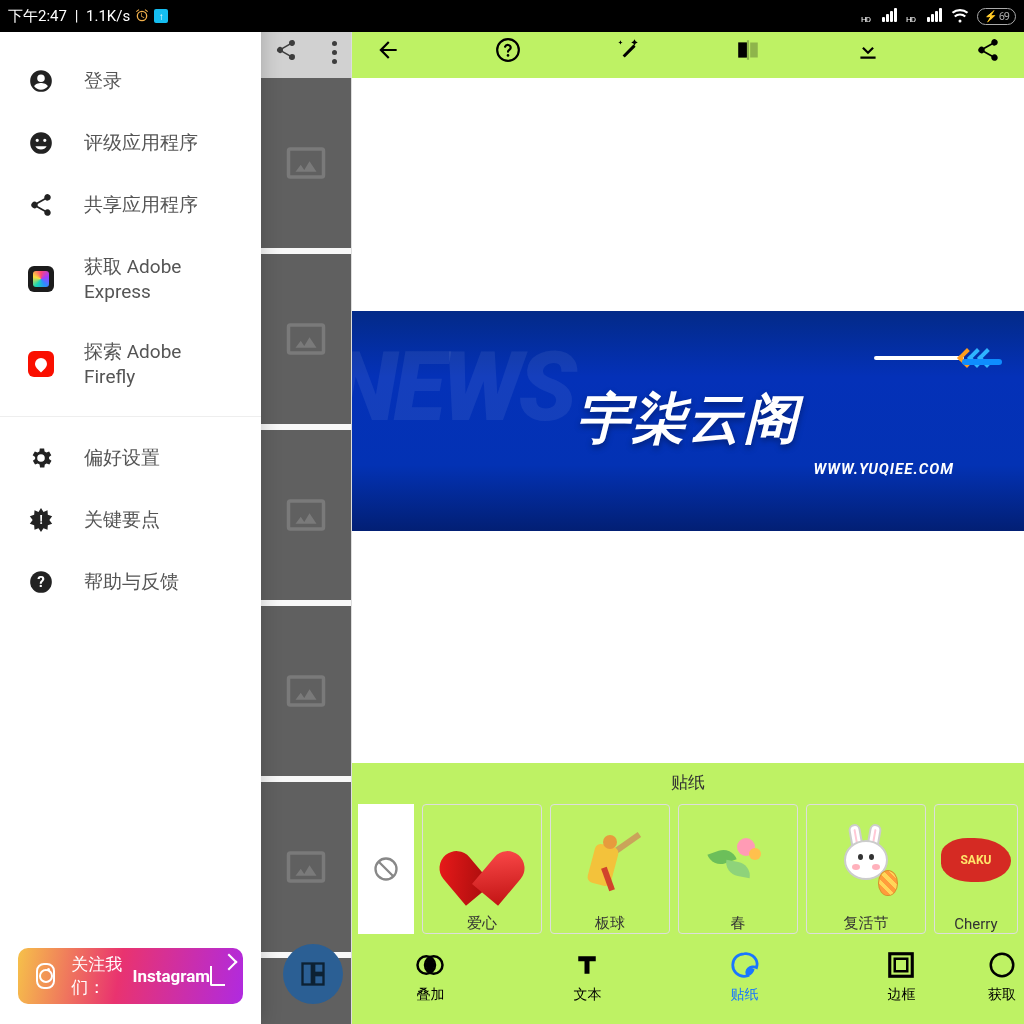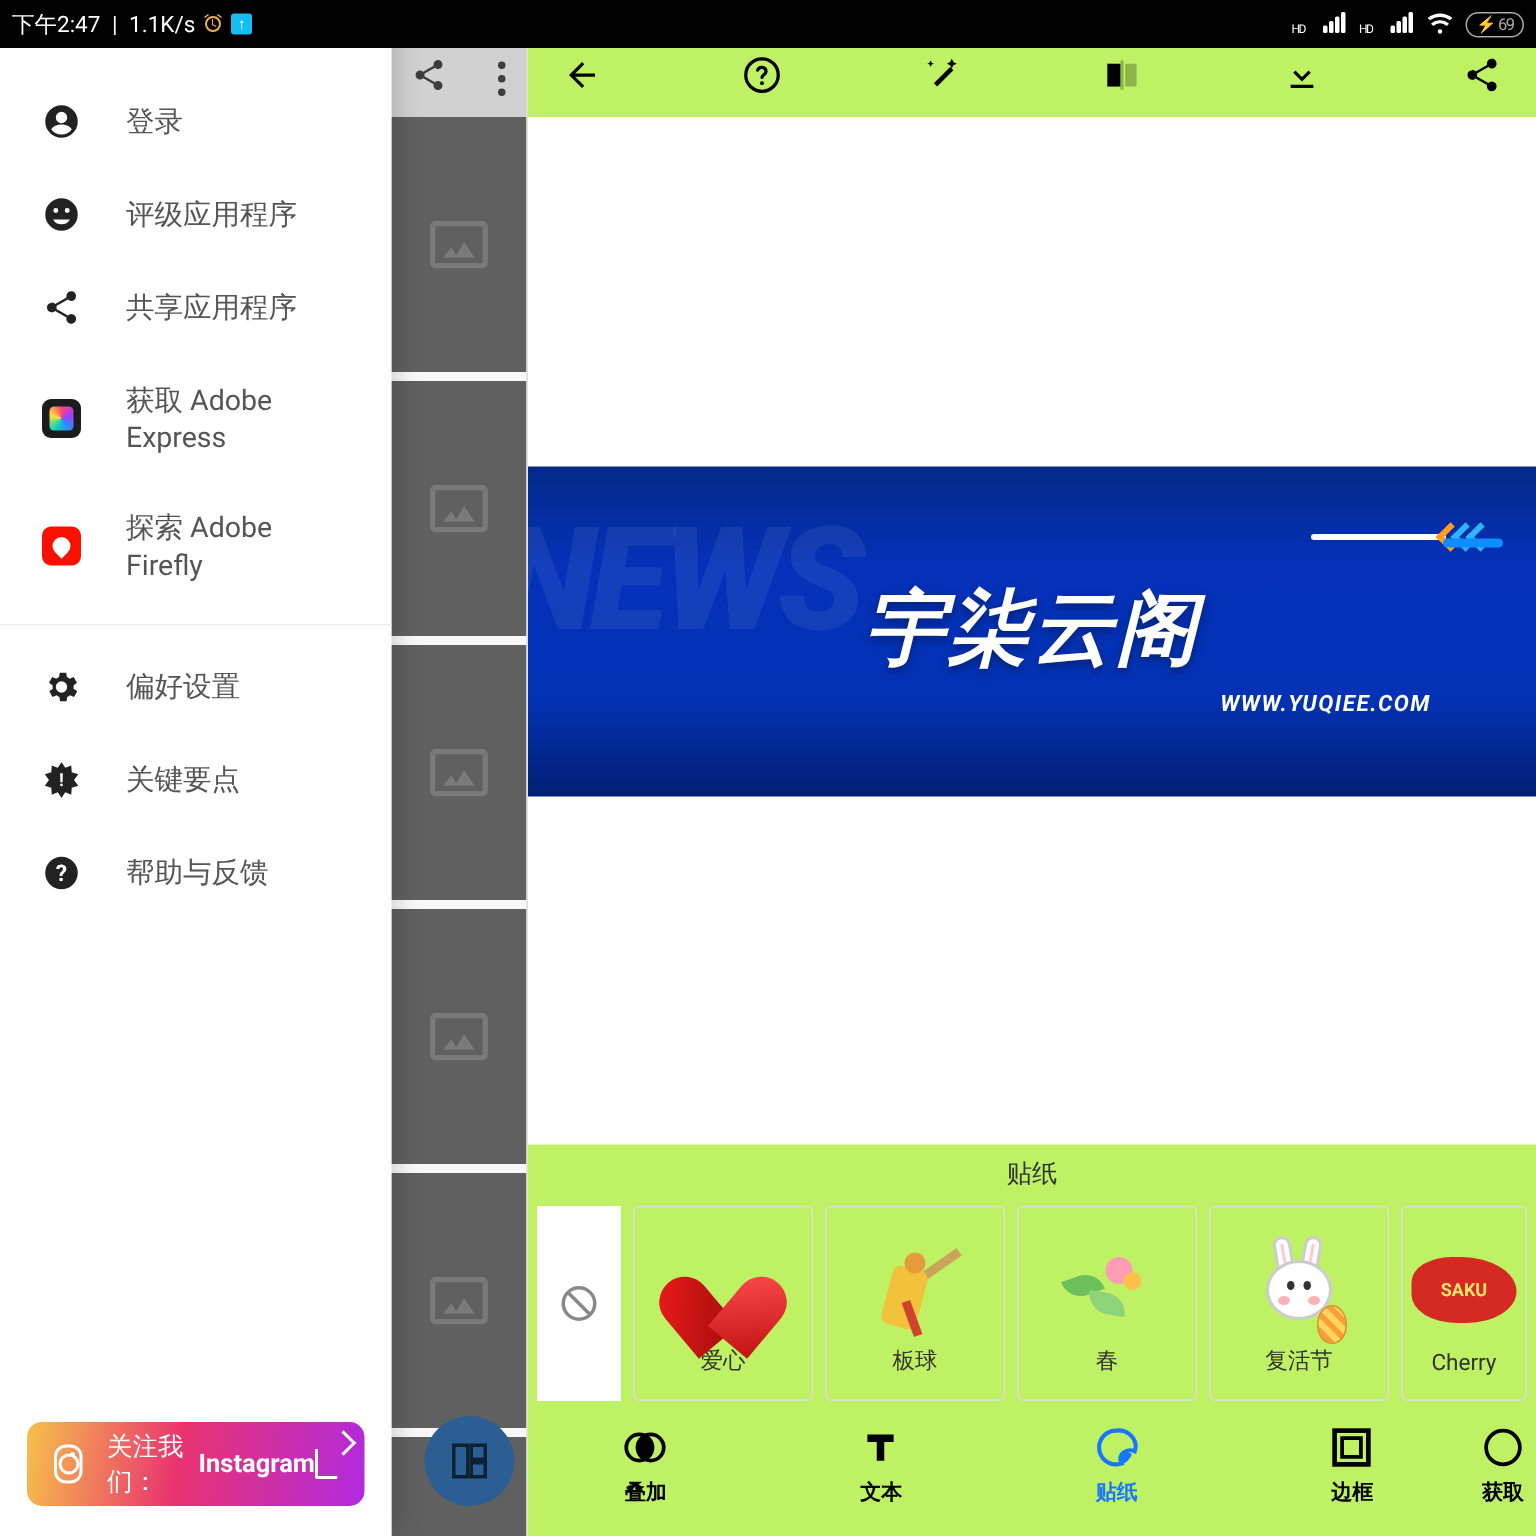--- a/index.html
+++ b/index.html
@@ -58,21 +58,21 @@
   .banner .arrow .line{width:90px;height:4px;background:#fff;border-radius:4px;}
   .banner .arrow .chev{width:14px;height:14px;border-bottom:4px solid #ff9d1e;border-left:4px solid #ff9d1e;transform:rotate(45deg);margin-left:-4px;}
   .banner .arrow .chev2{border-color:#2fb4ff;}
   .banner .tail{width:40px;height:6px;background:#0e8dff;position:absolute;right:22px;top:48px;border-radius:4px;}
   .banner h1{color:#fff;font-size:54px;font-weight:800;font-style:italic;letter-spacing:2px;margin-top:20px;text-shadow:0 3px 6px rgba(0,0,0,.35);}
   .banner .sub{color:#fff;font-size:15px;font-weight:700;font-style:italic;letter-spacing:1px;margin-top:4px;align-self:flex-end;margin-right:70px;}
   .sticker-title{text-align:center;font-size:17px;color:#333;padding:8px 0 10px;}
   .sticker-row{display:flex;gap:8px;padding:0 6px;align-items:stretch;height:130px;overflow:hidden;}
   .nost{flex:0 0 56px;display:flex;align-items:center;justify-content:center;background:#fff;}
   .nost svg{width:28px;height:28px;stroke:#888;fill:none;stroke-width:2;}
-  .sticker{flex:0 0 120px;border:1px solid #ddd;border-radius:4px;display:flex;flex-direction:column;align-items:center;justify-content:flex-end;padding:16px 4px;font-size:15px;color:#333;cursor:pointer;}
+  .sticker{flex:0 0 120px;border:1px solid #ddd;border-radius:4px;display:flex;flex-direction:column;align-items:center;justify-content:flex-end;padding:0 4px;font-size:15px;color:#333;cursor:pointer;}
   .sticker .sw{flex:1;width:100%;display:flex;align-items:center;justify-content:center;}
   .heart{width:64px;height:64px;position:relative;}
   .heart:before,.heart:after{content:"";position:absolute;width:34px;height:52px;border-radius:20px 20px 0 0;background:linear-gradient(135deg,#ef1b1b,#a30c0c);top:4px;}
   .heart:before{left:8px;transform:rotate(-40deg);transform-origin:bottom right;}
   .heart:after{right:8px;transform:rotate(40deg);transform-origin:bottom left;background:linear-gradient(135deg,#ff4d4d,#c21414);}
   .cricket{width:70px;height:70px;position:relative;}
   .cricket .bat{width:40px;height:6px;background:#caa45a;position:absolute;top:18px;left:28px;transform:rotate(-35deg);}
   .cricket .body{width:24px;height:40px;background:#f3c23b;border-radius:6px;position:absolute;top:20px;left:16px;transform:rotate(15deg);}
   .cricket .head{width:14px;height:14px;border-radius:50%;background:#e79b3d;position:absolute;top:10px;left:28px;}
   .cricket .leg{width:6px;height:24px;background:#d1432c;position:absolute;bottom:4px;left:30px;transform:rotate(-20deg);}
@@ -90,21 +90,21 @@
   .bunny .e1{left:16px;transform:rotate(-10deg);}
   .bunny .e2{left:34px;transform:rotate(10deg);}
   .bunny .eye{width:5px;height:6px;background:#333;border-radius:50%;position:absolute;top:12px;}
   .bunny .y1{left:12px;} .bunny .y2{right:12px;}
   .bunny .cheek{width:8px;height:6px;background:#ffb1bc;border-radius:50%;position:absolute;top:22px;}
   .bunny .c1{left:6px;} .bunny .c2{right:6px;}
   .bunny .egg{width:20px;height:26px;border-radius:50% 50% 48% 48%;background:repeating-linear-gradient(45deg,#ffd659,#ffd659 4px,#ff9c3c 4px,#ff9c3c 8px);position:absolute;bottom:0;right:0;border:1px solid #d98f2a;}
   .sakura{width:74px;height:60px;position:relative;display:flex;align-items:center;justify-content:center;}
   .sakura .blob{width:70px;height:44px;background:#d52a23;border-radius:40% 55% 50% 45%;display:flex;align-items:center;justify-content:center;color:#ffe46a;font-size:12px;font-weight:700;}
   .bottombar{display:flex;padding:6px 0 10px;height:90px;}
-  .bt{flex:1;display:flex;flex-direction:column;align-items:center;justify-content:center;gap:6px;font-size:14px;color:#000;cursor:pointer;font-weight:bold;}
+  .bt{flex:1;display:flex;flex-direction:column;align-items:center;justify-content:center;gap:6px;font-size:14px;color:#000;cursor:pointer;}
   .bt svg{width:30px;height:30px;fill:currentColor;}
   .bt.active{color:#1976ff;}
 </style>
 </head>
 <body>
 
 <div class="statusbar">
   <div class="sb-left">
     <span>下午2:47</span>
     <span>&nbsp;|&nbsp;</span>

